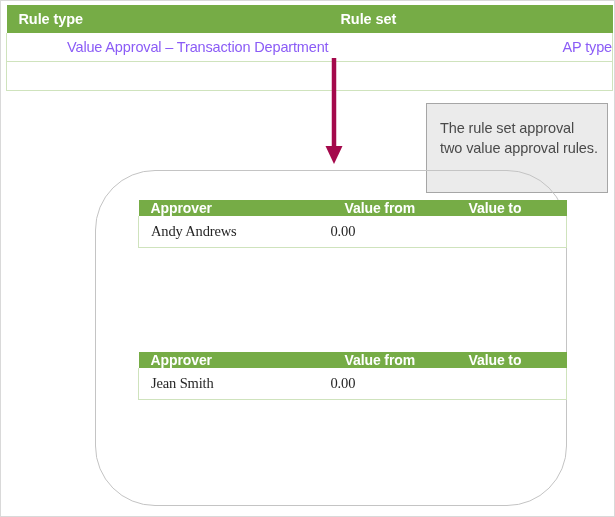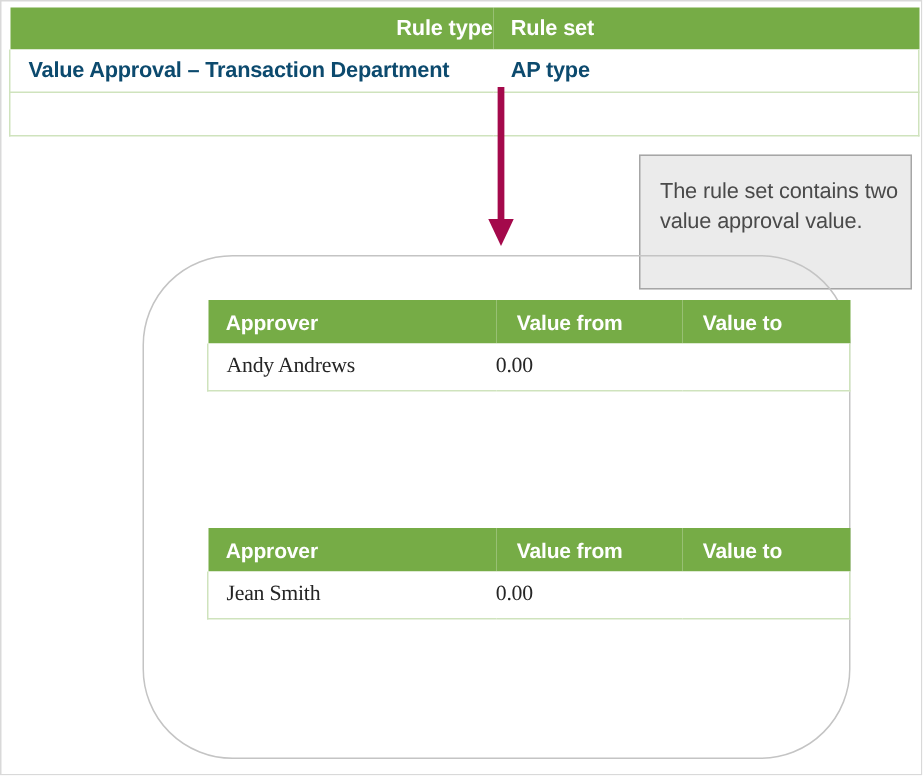--- a/index.html
+++ b/index.html
@@ -43,27 +43,28 @@
     background: #76ac46;
     color: #ffffff;
     font-size: 14.5px;
     font-weight: bold;
     letter-spacing: -0.1px;
     border: none;
   }
   .outer-table tbody td {
     height: 28px;
     background: #ffffff;
-    color: #0c4a6e;
-    font-size: 14.5px;
-    font-weight: bold;
+    color: #8b5cf6;
+    font-size: 14.5px;
+    font-weight: normal;
     letter-spacing: -0.15px;
     border-left: 1px solid #cfe3bd;
     border-right: 1px solid #cfe3bd;
     border-bottom: 1px solid #cfe3bd;
+    text-align: right;
   }
   .outer-table tbody td.col-b {
     border-left: none;
   }
   .outer-table tbody td.col-a {
     border-right: none;
   }
 
   
   .arrow {
@@ -126,21 +127,21 @@
     letter-spacing: -0.1px;
     margin: 0 0 7px 2px;
   }
 
   .inner-table {
     width: 388px;
     border-collapse: collapse;
     table-layout: fixed;
   }
   .inner-table thead th {
-    height: 29px;
+    height: 16px;
     background: #76ac46;
     color: #ffffff;
     font-size: 14px;
     font-weight: bold;
     letter-spacing: -0.1px;
     text-align: left;
     padding: 0 0 0 12px;
     border: none;
   }
   .inner-table thead th.num {
@@ -184,21 +185,21 @@
   }
 </style>
 </head>
 <body>
 
 <div id="canvas">
 
   <table class="outer-table">
     <thead>
       <tr>
-        <th style="width:310px;text-align:right;">Rule type</th>
+        <th style="width:310px;">Rule type</th>
         <th style="width:272px;">Rule set</th>
       </tr>
     </thead>
     <tbody>
       <tr>
         <td class="col-a">Value Approval – Transaction Department</td>
         <td class="col-b">AP type</td>
       </tr>
       <tr>
         <td class="col-a"></td>
@@ -206,21 +207,21 @@
       </tr>
     </tbody>
   </table>
 
   <svg class="arrow" viewBox="0 0 32 108">
     <line x1="16" y1="0" x2="16" y2="92" stroke="#a4094b" stroke-width="4.5"></line>
     <polygon points="16,106 7.5,88 24.5,88" fill="#a4094b"></polygon>
   </svg>
 
   <div class="callout">
-    <div class="callout-text">The rule set contains two value approval value.</div>
+    <div class="callout-text">The rule set approval two value approval rules.</div>
   </div>
 
   <div class="rounded-box"></div>
 
   <div class="rule-group group-0">
     <table class="inner-table">
       <thead>
         <tr>
           <th style="width:180px;">Approver</th>
           <th class="num" style="width:110px;">Value from</th>

